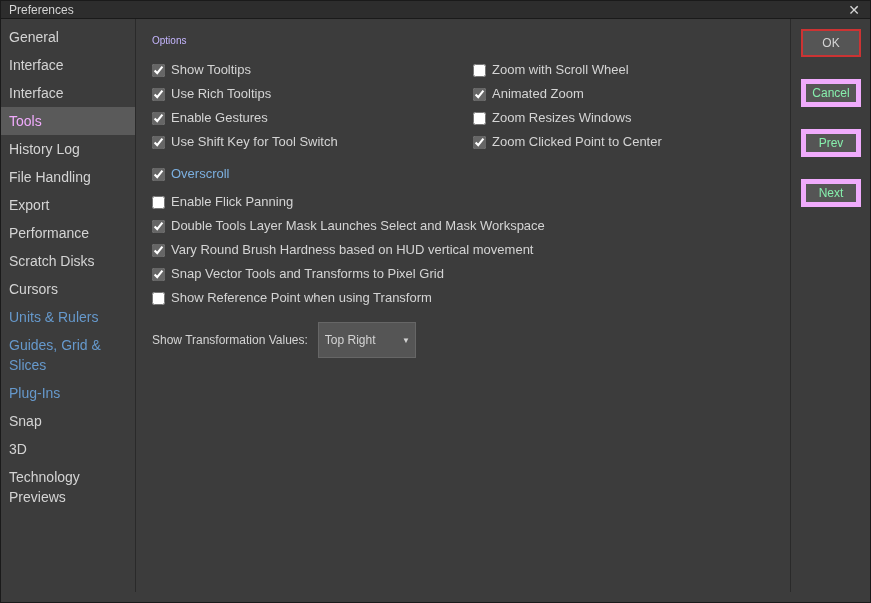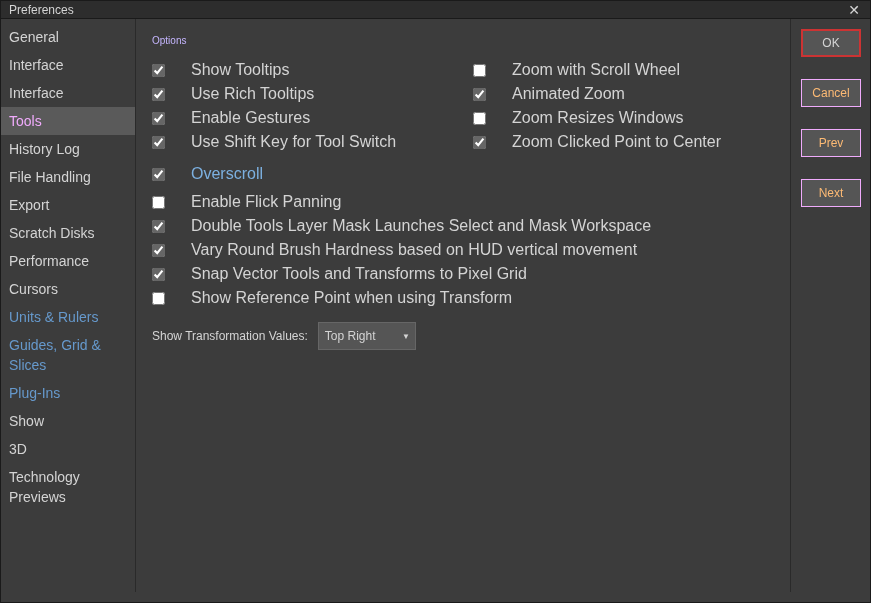--- a/index.html
+++ b/index.html
@@ -95,23 +95,22 @@
     }
     .checkbox-row input[type="checkbox"] {
       width: 13px;
       height: 13px;
       accent-color: #666;
       cursor: pointer;
       flex-shrink: 0;
     }
     .checkbox-label {
       color: #d4d4d4;
-      font-size: 16px;
-      cursor: pointer;
-      margin-left: 20px;
+      font-size: 13px;
+      cursor: pointer;
     }
     .overscroll-label {
       color: #7cb0e0;
     }
     .full-width-section {
       margin-top: 4px;
     }
     .transformation-row {
       display: flex;
       align-items: center;
@@ -125,21 +124,21 @@
     .transformation-select {
       background: #555;
       border: 1px solid #666;
       color: #d4d4d4;
       font-size: 12px;
       padding: 2px 20px 2px 6px;
       cursor: pointer;
       appearance: none;
       -webkit-appearance: none;
       position: relative;
-      height: 28px;
+      height: 36px;
       min-width: 90px;
     }
     .select-wrapper {
       position: relative;
       display: inline-block;
     }
     .select-wrapper::after {
       content: '▼';
       font-size: 8px;
       position: absolute;
@@ -153,22 +152,22 @@
       width: 80px;
       padding: 10px;
       display: flex;
       flex-direction: column;
       gap: 22px;
       border-left: 1px solid #2a2a2a;
       flex-shrink: 0;
     }
     .dialog-btn {
       background: #555;
-      border: 1px solid #f0abfc;
-      color: #fdba74;
+      border: 5px solid #f0abfc;
+      color: #86efac;
       font-size: 12px;
       padding: 5px 10px;
       cursor: pointer;
       text-align: center;
       width: 60px;
       height: 28px;
       display: flex;
       align-items: center;
       justify-content: center;
     }
@@ -192,27 +191,27 @@
 
     <div class="sidebar">
 
     <div class="sidebar-item">General</div>
         <div class="sidebar-item">Interface</div>
         <div class="sidebar-item">Interface</div>
         <div class="sidebar-item active">Tools</div>
         <div class="sidebar-item">History Log</div>
         <div class="sidebar-item">File Handling</div>
         <div class="sidebar-item">Export</div>
+        <div class="sidebar-item">Performance</div>
         <div class="sidebar-item">Scratch Disks</div>
-        <div class="sidebar-item">Performance</div>
         <div class="sidebar-item">Cursors</div>
         <div class="sidebar-item blue-text">Units &amp; Rulers</div>
         <div class="sidebar-item blue-text">Guides, Grid &amp; Slices</div>
         <div class="sidebar-item blue-text">Plug-Ins</div>
-        <div class="sidebar-item">Show</div>
+        <div class="sidebar-item">Snap</div>
         <div class="sidebar-item">3D</div>
         <div class="sidebar-item">Technology Previews</div>
       </div>
 
     <div class="main-content">
       <div class="options-label">Options</div>
 
       <div class="options-grid">
         <div id="checkboxes-left">
             <div class="checkbox-row">

